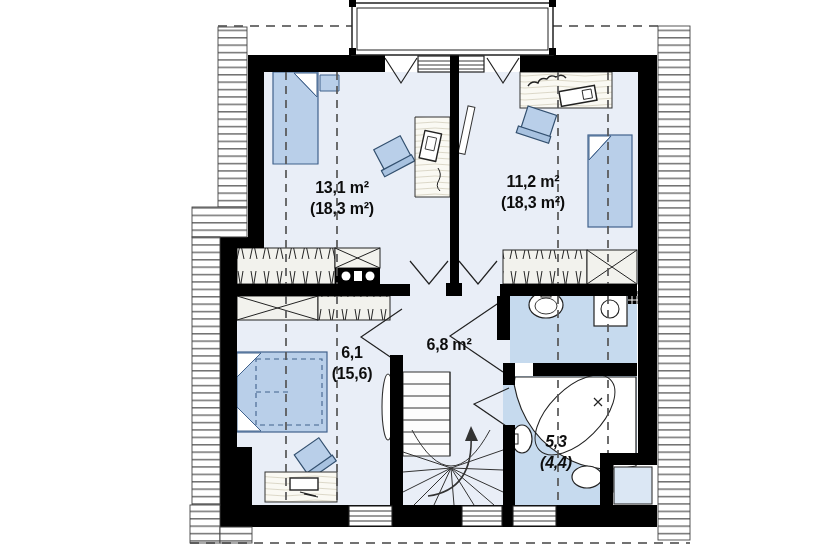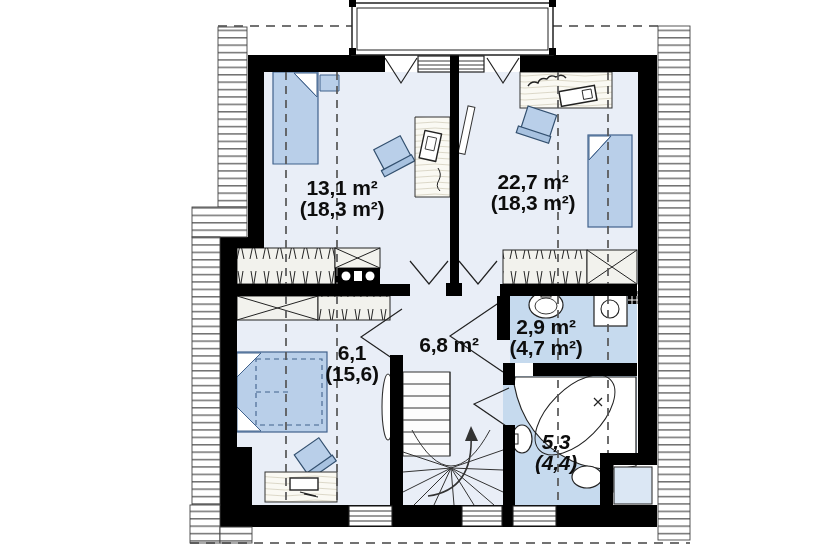--- a/index.html
+++ b/index.html
@@ -1,20 +1,20 @@
 <!DOCTYPE html>
 <html><head>
 <meta charset="utf-8">
 <style>
   html,body{margin:0;padding:0;background:#fff;}
   #plan-root{position:relative;width:825px;height:550px;background:#fff;overflow:hidden;
              font-family:"Liberation Sans",sans-serif;}
   #plan-svg{position:absolute;left:0;top:0;}
   .label{position:absolute;transform:translate(-50%,-50%);text-align:center;
-         font-weight:bold;font-size:21px;line-height:21px;color:#0d0d0d;white-space:nowrap;
+         font-weight:bold;font-size:16px;line-height:21px;color:#0d0d0d;white-space:nowrap;
          letter-spacing:-0.2px;}
   .label span{display:block;}
 </style>
 </head>
 <body>
 
 <div id="plan-root">
 <svg id="plan-svg" width="825" height="550" viewBox="0 0 825 550">
   <defs>
     <pattern id="hatch" width="12" height="7.4" patternUnits="userSpaceOnUse">
@@ -240,31 +240,27 @@
     <rect x="349" y="48" width="7" height="7" fill="#000"></rect>
     <rect x="549" y="48" width="7" height="7" fill="#000"></rect>
   </g>
 </svg>
 
   <div class="label" style="left:342px;top:198px;">
     <span>13,1 m²</span>
     <span>(18,3 m²)</span>
   </div>
   <div class="label" style="left:533px;top:192px;">
-    <span>22,7 m²</span>
+    <span>11,2 m²</span>
     <span>(18,3 m²)</span>
   </div>
   <div class="label" style="left:352px;top:363px;">
     <span>6,1</span>
     <span>(15,6)</span>
   </div>
   <div class="label" style="left:449px;top:344px;">
     <span>6,8 m²</span>
   </div>
-  <div class="label" style="left:546px;top:337px;">
-    <span>2,9 m²</span>
-    <span>(4,7 m²)</span>
-  </div>
   <div class="label" style="left:556px;top:452px;font-style:italic;">
     <span>5,3</span>
     <span>(4,4)</span>
   </div>
 </div>
 
 </body></html>

